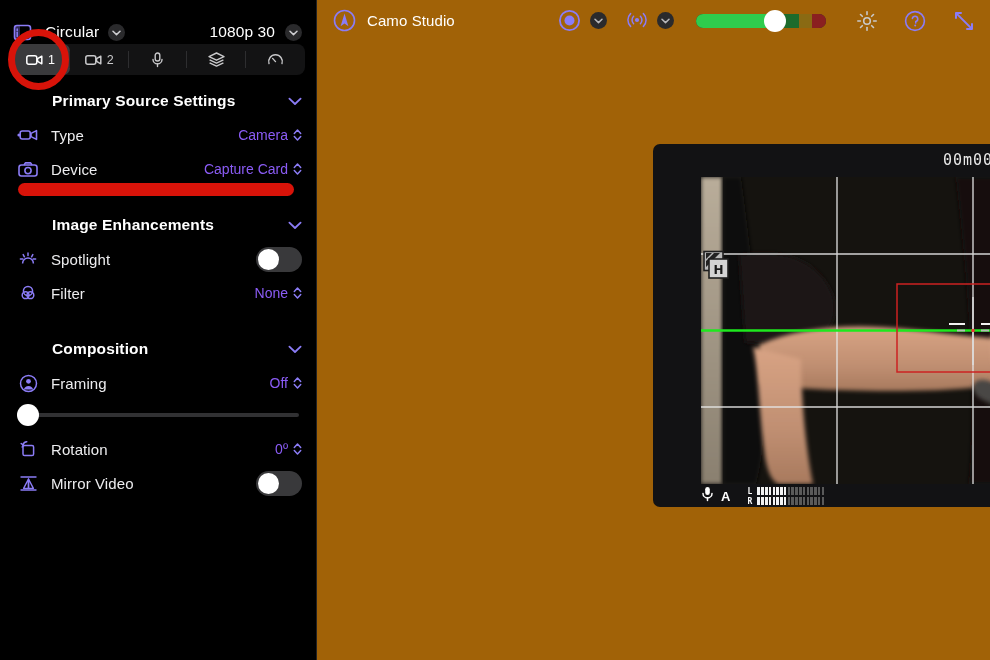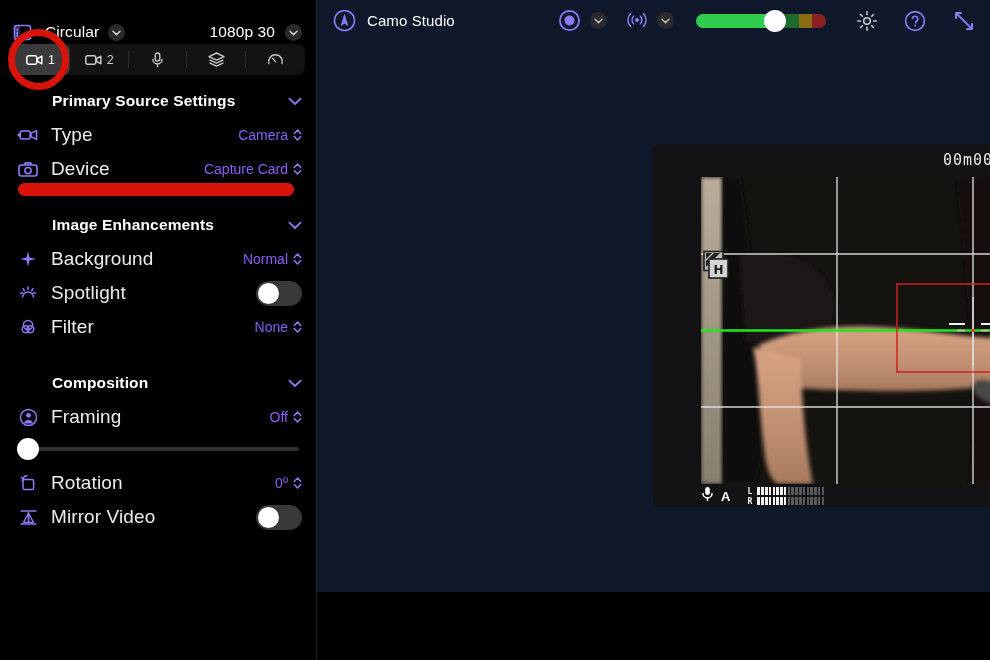--- a/index.html
+++ b/index.html
@@ -59,21 +59,21 @@
   }
   .sec-title { color: #fff; font-size: 15.5px; font-weight: bold; letter-spacing: .15px; margin-left: 32px; }
 
   
   .row {
     display: flex; align-items: center; height: 34px;
     padding: 0 14px 0 17px; gap: 12px;
   }
   .row .ricon { width: 22px; height: 22px; flex: 0 0 22px;
     display: flex; align-items: center; justify-content: center; }
-  .row .rlabel { color: #ececee; font-size: 19px; letter-spacing: .1px; }
+  .row .rlabel { color: #ececee; font-size: 15px; letter-spacing: .1px; }
   .row .rval {
     margin-left: auto; color: #8b5cf6; font-size: 14px;
     display: flex; align-items: center; gap: 5px;
   }
   .updown { display: block; }
 
   
   .toggle {
     margin-left: auto; width: 46px; height: 25px; border-radius: 13px;
     background: #39393b; position: relative; flex: 0 0 46px;
@@ -101,21 +101,21 @@
     background: #d81309;
   }
   .anno-ring-tab {
     position: absolute; left: 8px; top: 29px;
     width: 61px; height: 61px; border-radius: 50%;
     border: 7px solid #d81309;
   }
 
   
   #main {
-    flex: 1 1 auto; height: 592px; background: #0f172a;
+    flex: 1 1 auto; height: 660px; background: #a16207;
     position: relative;
   }
   .topbar {
     height: 41px; display: flex; align-items: center;
     padding: 0 14px 0 16px; gap: 0;
   }
   .app-name { color: #fff; font-size: 15px; margin-left: 11px; letter-spacing: .1px; }
   .tb-group { display: flex; align-items: center; gap: 9px; }
   .tb-icon { display: flex; align-items: center; justify-content: center; }
 
@@ -281,35 +281,20 @@
     <div class="sec-head" style="margin-top:22px">
       <span class="sec-title">Image Enhancements</span>
       <span class="spacer"></span>
       <span>
         <svg width="14" height="9" viewBox="0 0 14 9">
             <path d="M1.4 1.6 L7 7 L12.6 1.6" fill="none" stroke="#8b7cf6" stroke-width="1.8" stroke-linecap="round" stroke-linejoin="round"></path>
           </svg>
       </span>
     </div>
 
-    <div class="row">
-      <span class="ricon">
-        <svg width="18" height="18" viewBox="0 0 18 18">
-          <path d="M9 1.2 L10.5 7.5 L16.8 9 L10.5 10.5 L9 16.8 L7.5 10.5 L1.2 9 L7.5 7.5 Z" fill="#8b7cf6"></path>
-        </svg>
-      </span>
-      <span class="rlabel">Background</span>
-      <span class="rval">
-        <span>Normal</span>
-        <svg class="updown" width="9" height="14" viewBox="0 0 9 14">
-          <path d="M1.3 5.4 L4.5 2 L7.7 5.4" fill="none" stroke="#8b7cf6" stroke-width="1.5" stroke-linecap="round" stroke-linejoin="round"></path>
-          <path d="M1.3 8.6 L4.5 12 L7.7 8.6" fill="none" stroke="#8b7cf6" stroke-width="1.5" stroke-linecap="round" stroke-linejoin="round"></path>
-        </svg>
-      </span>
-    </div>
 
     <div class="row">
       <span class="ricon">
         <svg width="20" height="16" viewBox="0 0 20 16">
           <g stroke="#8b7cf6" stroke-width="1.5" stroke-linecap="round">
             <line x1="10" y1="2" x2="10" y2="4.6"></line>
             <line x1="5.2" y1="3.6" x2="6.4" y2="5.8"></line>
             <line x1="14.8" y1="3.6" x2="13.6" y2="5.8"></line>
             <line x1="2.4" y1="8" x2="4.8" y2="8"></line>
             <line x1="17.6" y1="8" x2="15.2" y2="8"></line>

